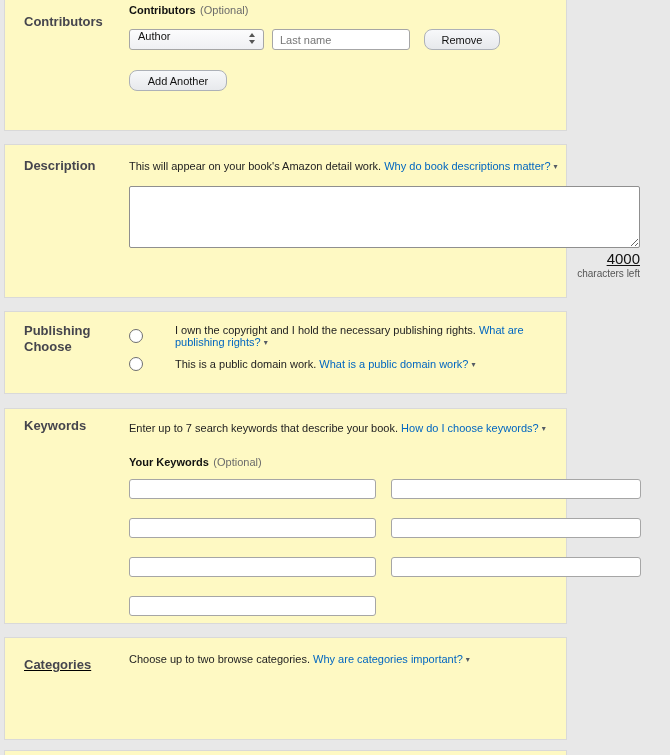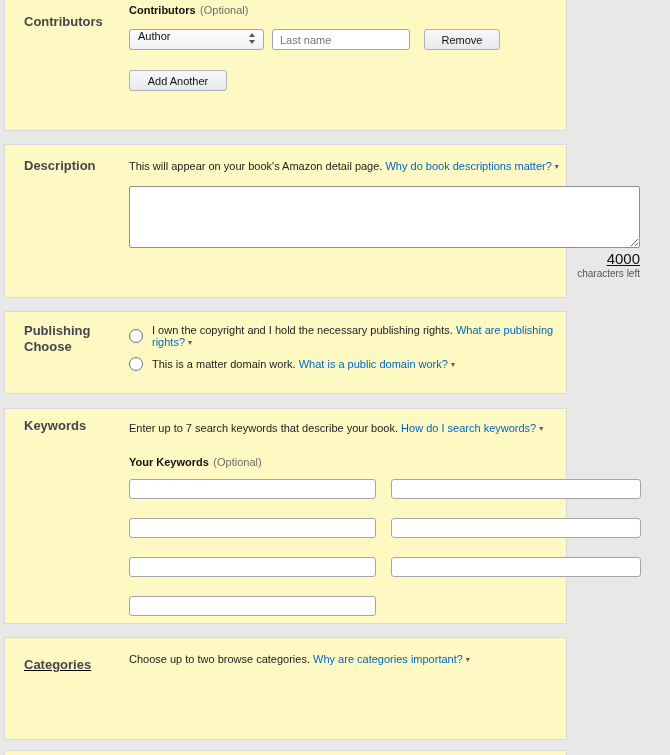--- a/index.html
+++ b/index.html
@@ -73,21 +73,21 @@
   }
   .text-input::placeholder { color: #767676; opacity: 1; }
 
   .btn {
     box-sizing: border-box;
     display: inline-flex;
     align-items: center;
     justify-content: center;
     height: 21px;
     border: 1px solid #adb1b8;
-    border-radius: 3px;
+    border-radius: 8px;
     background: linear-gradient(#f7f8fa, #e7e9ec);
     font-family: "Liberation Sans", "DejaVu Sans", sans-serif;
     font-size: 11px;
     color: #111111;
     cursor: pointer;
     padding: 0 12px;
   }
 
   .select-box {
     box-sizing: border-box;
@@ -148,21 +148,21 @@
     outline: none;
   }
   .chars-left { width: 511px; text-align: right; }
   .chars-count { font-size: 15px; color: #111; line-height: 17px; margin-top: 2px; text-decoration: underline; }
   .chars-text { font-size: 10px; color: #555; line-height: 13px; }
 
   
   #card-rights { top: 311px; height: 83px; }
   #card-rights .col-label { padding-top: 11px; }
   #card-rights .col-content { padding-top: 12px; }
-  .radio-row { display: flex; align-items: center; margin-bottom: 9px; }
+  .radio-row { display: flex; align-items: center; margin-bottom: 9px; gap: 23px; }
   .radio-circle {
     box-sizing: border-box;
     width: 14px; height: 14px;
     border: 1px solid #6f6f6f;
     border-radius: 50%;
     background: #fff;
     margin-right: 9px;
     flex: 0 0 14px;
     cursor: pointer;
   }
@@ -218,21 +218,21 @@
     </div>
   </section>
 
   <section class="card" id="card-description">
     <div class="card-inner">
       <div class="col-label">
         <h2 class="section-label">Description</h2>
       </div>
       <div class="col-content">
         <p class="instruction">
-          <span>This will appear on your book's Amazon detail page.</span>
+          <span>This will appear on your book's Amazon detail work.</span>
           <a class="help-link">Why do book descriptions matter?</a><span class="caret">▾</span>
         </p>
         <textarea class="desc-textarea" style=""></textarea>
         <div class="chars-left">
           <div class="chars-count">4000</div>
           <div class="chars-text">characters left</div>
         </div>
       </div>
     </div>
   </section>
@@ -246,37 +246,37 @@
         <div class="radio-row">
           <span class="radio-circle"></span>
           <span class="radio-text">
             <span>I own the copyright and I hold the necessary publishing rights.</span>
             <a class="help-link">What are publishing rights?</a><span class="caret">▾</span>
           </span>
         </div>
         <div class="radio-row">
           <span class="radio-circle"></span>
           <span class="radio-text">
-            <span>This is a matter domain work.</span>
+            <span>This is a public domain work.</span>
             <a class="help-link">What is a public domain work?</a><span class="caret">▾</span>
           </span>
         </div>
       </div>
     </div>
   </section>
 
   <section class="card" id="card-keywords">
     <div class="card-inner">
       <div class="col-label">
         <h2 class="section-label">Keywords</h2>
       </div>
       <div class="col-content">
         <p class="instruction">
           <span>Enter up to 7 search keywords that describe your book.</span>
-          <a class="help-link">How do I search keywords?</a><span class="caret">▾</span>
+          <a class="help-link">How do I choose keywords?</a><span class="caret">▾</span>
         </p>
         <div class="your-keywords">
           <span class="field-label">Your Keywords</span>
           <span class="optional-note">(Optional)</span>
         </div>
         <div class="kw-grid">
           <div class="kw-row">
             <input class="text-input" type="text" style="">
             <input class="text-input" type="text" style="">
           </div>

